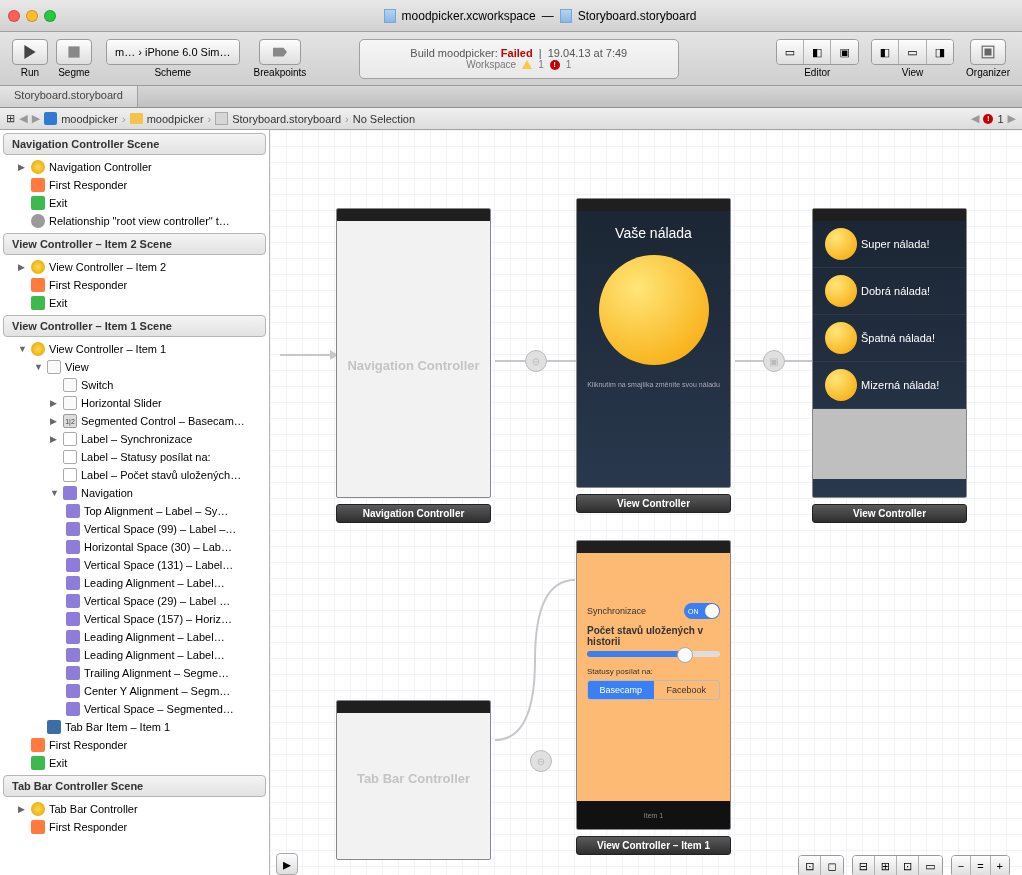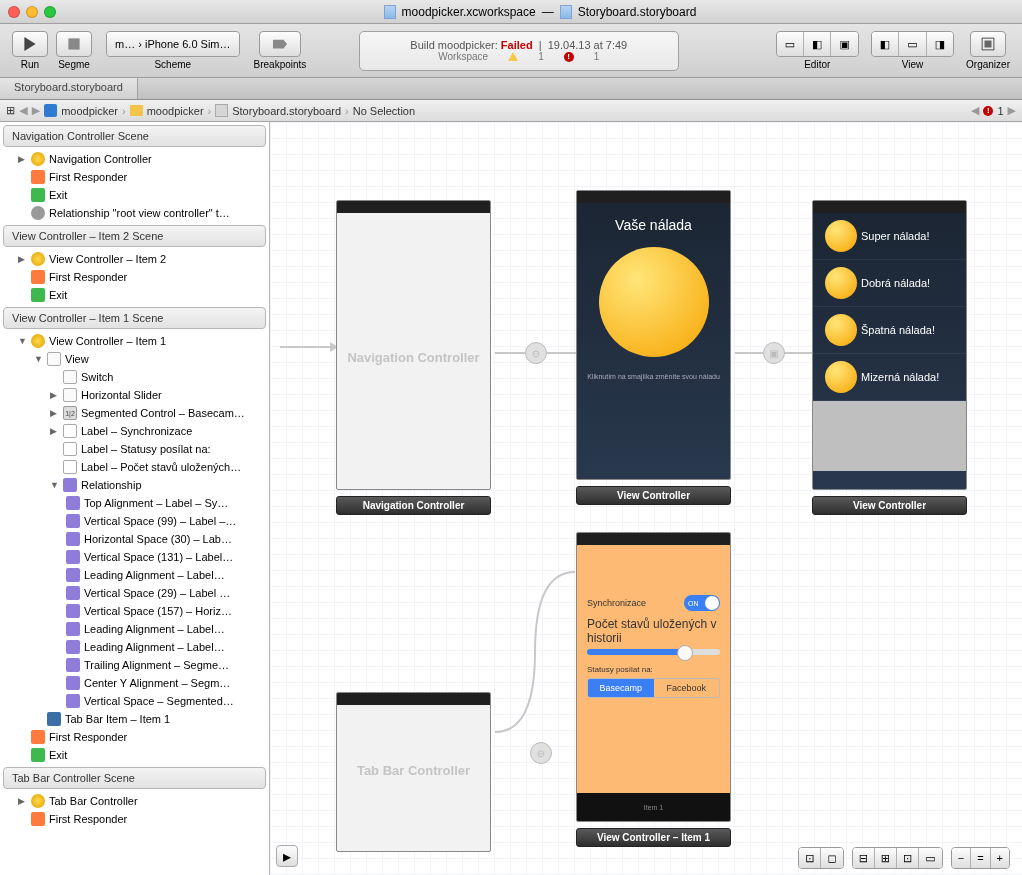--- a/index.html
+++ b/index.html
@@ -1,58 +1,58 @@
 <!DOCTYPE html>
 <html><head>
 <meta charset="utf-8">
 <style>
 * { margin: 0; padding: 0; box-sizing: border-box; font-family: "Lucida Grande", "Helvetica Neue", sans-serif; }
 body { width: 1022px; height: 875px; background: #ededed; overflow: hidden; position: relative; }
 
 
-.titlebar { height: 24px; background: linear-gradient(#e8e8e8,#d1d1d1); border-bottom:1px solid #a0a0a0; display:flex; align-items:center; padding:8px 8px; font-size:12px; }
+.titlebar { height: 32px; background: linear-gradient(#e8e8e8,#d1d1d1); border-bottom:1px solid #a0a0a0; display:flex; align-items:center; padding:8px 8px; font-size:12px; }
 .traffic { display:flex; gap:6px; margin-right:10px; }
 .traffic span { width:12px; height:12px; border-radius:50%; display:inline-block; border:1px solid rgba(0,0,0,.2);}
 .tr-r{background:#ff5f57;} .tr-y{background:#febc2e;} .tr-g{background:#28c840;}
 .titlebar-center{flex:1; text-align:center; display:flex; justify-content:center; gap:6px; align-items:center;}
 .titlebar-center .doc-icon{width:12px;height:14px;background:linear-gradient(#b8d3f0,#8ab8e8);border:1px solid #7aa5d6;display:inline-block;}
 
 
 .toolbar { height:54px; background:linear-gradient(#e4e4e4,#cfcfcf); border-bottom:1px solid #9c9c9c; display:flex; align-items:center; padding:4px 12px; gap:8px; font-size:10px;}
 .tool-btn{display:flex; flex-direction:column; align-items:center; gap:2px;}
 .btn{width:36px;height:26px;border:1px solid #9a9a9a;border-radius:4px;background:linear-gradient(#fdfdfd,#dedede);display:flex;align-items:center;justify-content:center;}
 .btn svg{width:14px;height:14px;}
 .seg{display:flex;border:1px solid #9a9a9a;border-radius:4px;overflow:hidden;height:26px;}
 .seg .s{background:linear-gradient(#fdfdfd,#dedede);padding:0 8px;display:flex;align-items:center;border-right:1px solid #b0b0b0;font-size:11px;}
 .seg .s:last-child{border-right:none;}
 .scheme-area{max-width:140px;overflow:hidden;white-space:nowrap;text-overflow:ellipsis;}
 .status-box{flex:0 0 320px;height:40px;border:1px solid #a0a0a0;border-radius:5px;background:linear-gradient(#f6f6f6,#e8e8e8);margin:0 auto;display:flex;flex-direction:column;align-items:center;justify-content:center;font-size:11px;color:#555;}
 .status-box .l1 b{color:#c40000;}
-.status-box .l2{font-size:10px;color:#777;display:flex;gap:20px;align-items:center;}
+.status-box .l2{font-size:10px;color:#777;display:flex;gap:6px;align-items:center;}
 .warn-tri{display:inline-flex;width:0;height:0;border-left:5px solid transparent;border-right:5px solid transparent;border-bottom:9px solid #f7c948;}
 .err-dot{width:10px;height:10px;border-radius:50%;background:#c40000;display:inline-flex;align-items:center;justify-content:center;color:#fff;font-size:8px;font-weight:bold;}
 .toolbar-right{margin-left:auto;display:flex;gap:12px;}
 .tool-group{display:flex;flex-direction:column;align-items:center;gap:2px;}
 
 
 .tabbar{height:22px;background:linear-gradient(#d6d6d6,#c0c0c0);border-bottom:1px solid #909090;display:flex;font-size:11px;}
 .tab{padding:3px 14px;border-right:1px solid #a0a0a0;background:linear-gradient(#e6e6e6,#d0d0d0);color:#444;}
 
 
 .jumpbar{height:22px;background:linear-gradient(#f0f0f0,#dcdcdc);border-bottom:1px solid #a5a5a5;display:flex;align-items:center;font-size:11px;padding:0 6px;gap:4px;color:#333;}
 .jumpbar .sep{color:#999;}
 .jumpbar-right{margin-left:auto;display:flex;align-items:center;gap:4px;}
 .proj-icon{width:13px;height:13px;background:#2e7bd1;border-radius:2px;display:inline-block;}
 .folder-icon{width:13px;height:11px;background:#f3c34a;border-radius:1px;display:inline-block;}
 .sb-icon{width:13px;height:13px;background:#d6d6d6;border:1px solid #aaa;display:inline-block;}
 
 
 .main{display:flex;height:755px;}
 .sidebar{width:270px;background:#fff;border-right:1px solid #b7b7b7;overflow:auto;font-size:11px;}
-.group-hdr{background:linear-gradient(#f4f4f4,#e2e2e2);border:1px solid #b6b6b6;border-radius:4px;margin:3px;padding:4px 8px;font-weight:normal;color:#333;font-size:11px;}
+.group-hdr{background:linear-gradient(#f4f4f4,#e2e2e2);border:1px solid #b6b6b6;border-radius:4px;margin:3px;padding:4px 8px;font-weight:bold;color:#333;font-size:11px;}
 .tree-row{display:flex;align-items:center;padding:2px 4px;gap:4px;white-space:nowrap;overflow:hidden;text-overflow:ellipsis;}
 .tree-row .arrow{width:9px;display:inline-block;font-size:9px;color:#666;}
 .ic{width:14px;height:14px;display:inline-flex;align-items:center;justify-content:center;border-radius:2px;font-size:9px;color:#fff;flex-shrink:0;}
 .ic-yellow{background:radial-gradient(circle,#ffd84a,#e0a000);border-radius:50%;}
 .ic-cube{background:#ff7a3d;}
 .ic-exit{background:#3eb94e;}
 .ic-rel{background:#9a9a9a;border-radius:50%;}
 .ic-view{border:1px solid #aaa;background:#fafafa;}
 .ic-seg{background:#ddd;border:1px solid #999;font-size:7px;color:#444;}
 .ic-label{border:1px solid #aaa;background:#fff;}
@@ -293,21 +293,21 @@
         <span>Label – Statusy posílat na:</span>
       </div>
     <div class="tree-row indent3">
         <span class="arrow"></span>
         <span class="ic ic-label"></span>
         <span>Label – Počet stavů uložených…</span>
       </div>
     <div class="tree-row indent3">
         <span class="arrow">▼</span>
         <span class="ic ic-constraint"></span>
-        <span>Relationship</span>
+        <span>Navigation</span>
       </div>
     <div class="tree-row indent4">
         <span class="ic ic-constraint"></span>
         <span>Top Alignment – Label – Sy…</span>
       </div>
     <div class="tree-row indent4">
         <span class="ic ic-constraint"></span>
         <span>Vertical Space (99) – Label –…</span>
       </div>
     <div class="tree-row indent4">
@@ -452,21 +452,21 @@
 
     <div class="scene" style="left:306px;top:410px;">
       <div class="phone">
           <div class="statusbar"></div>
         <div class="settings-body" style="height:250px;position:relative;">
           <div style="height:40px;"></div>
           <div class="sw-row">
               <span>Synchronizace</span>
               <span class="ios-switch">ON</span>
             </div>
-          <div style="font-size:12px;">Počet stavů uložených v historii</div>
+          <div style="font-size:10px;font-weight:bold;">Počet stavů uložených v historii</div>
           <div class="slider-track"></div>
           <div style="font-size:8px;">Statusy posílat na:</div>
           <div class="ib-seg">
               <div class="on">Basecamp</div>
               <div>Facebook</div>
             </div>
         </div>
         <div class="tabbar-phone">
             <span>Item 1</span>
           </div>

